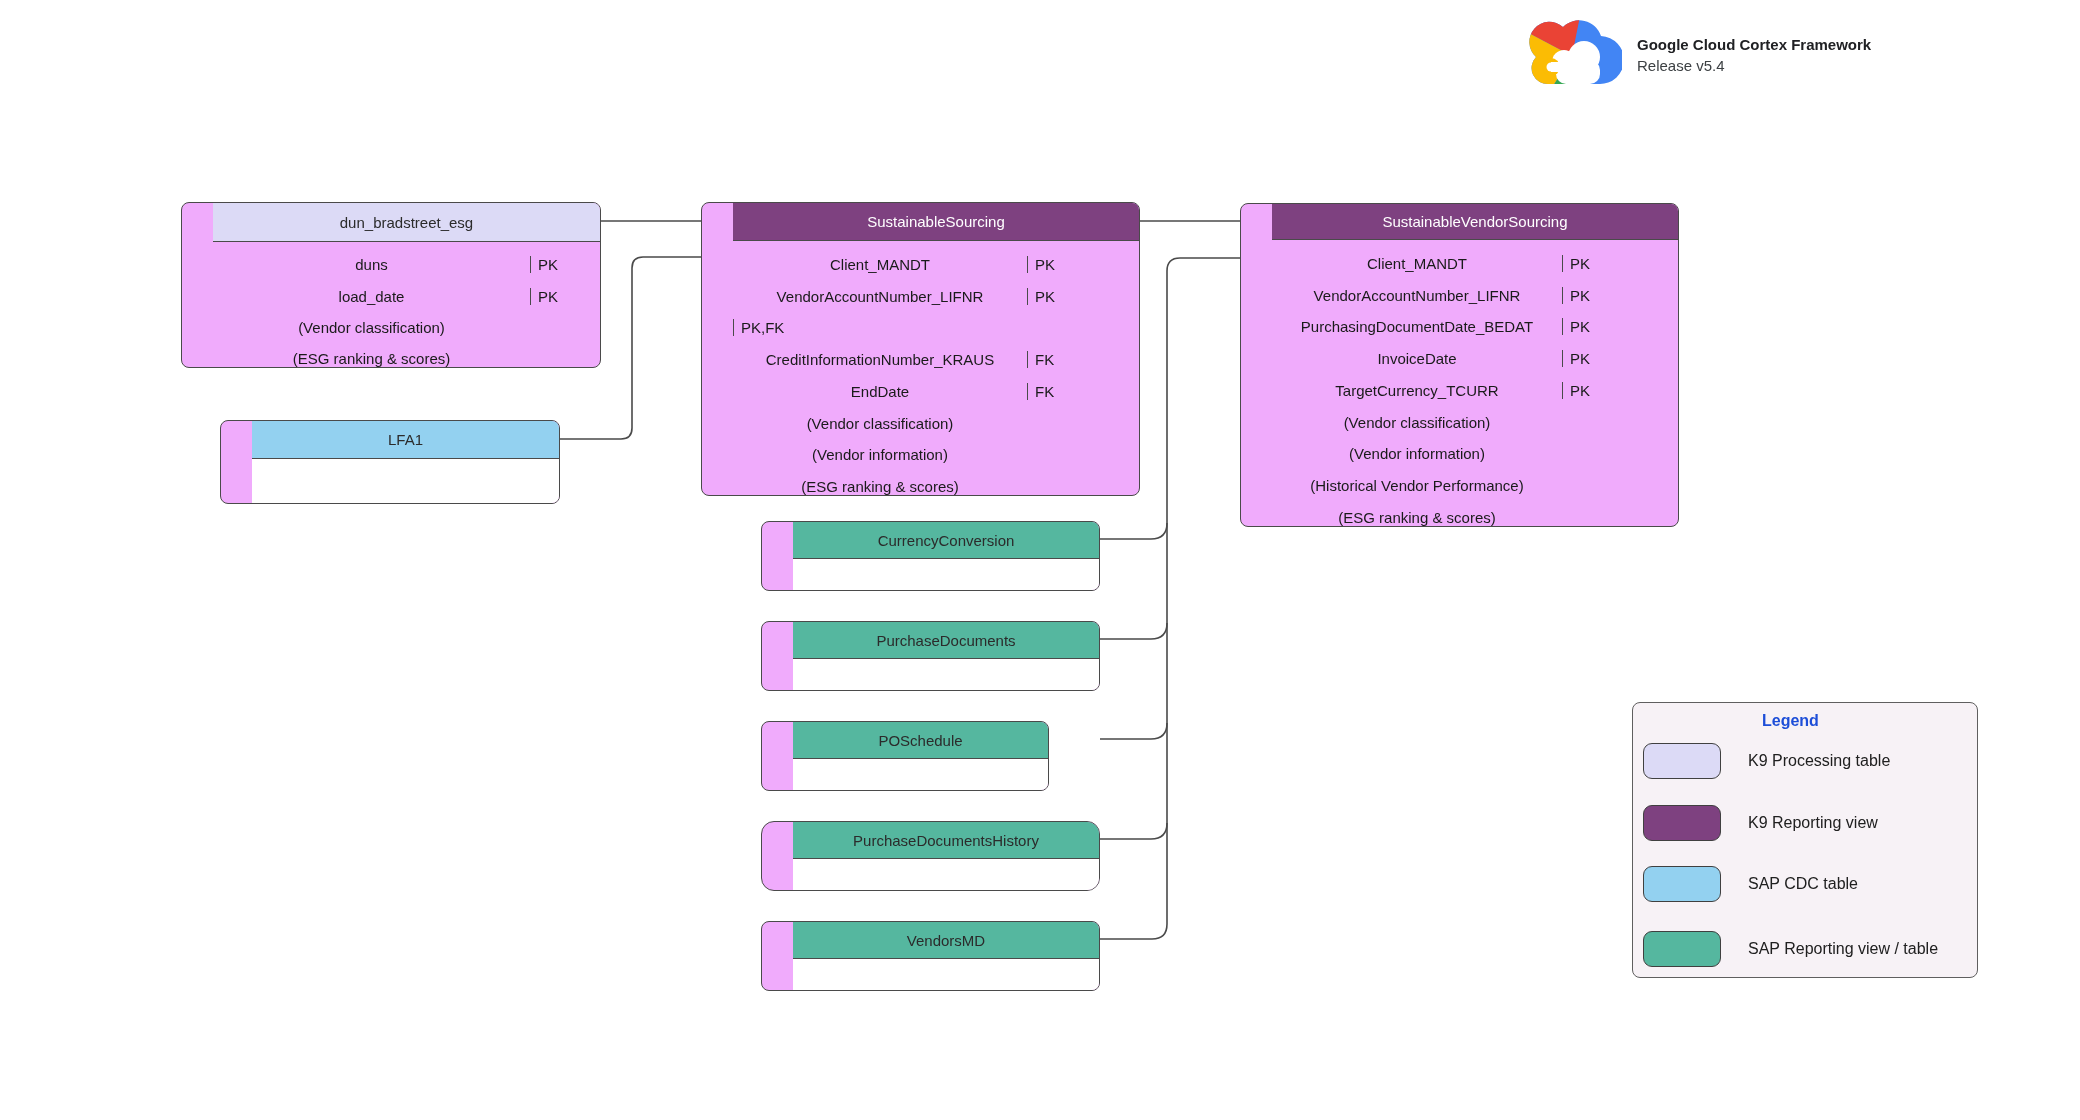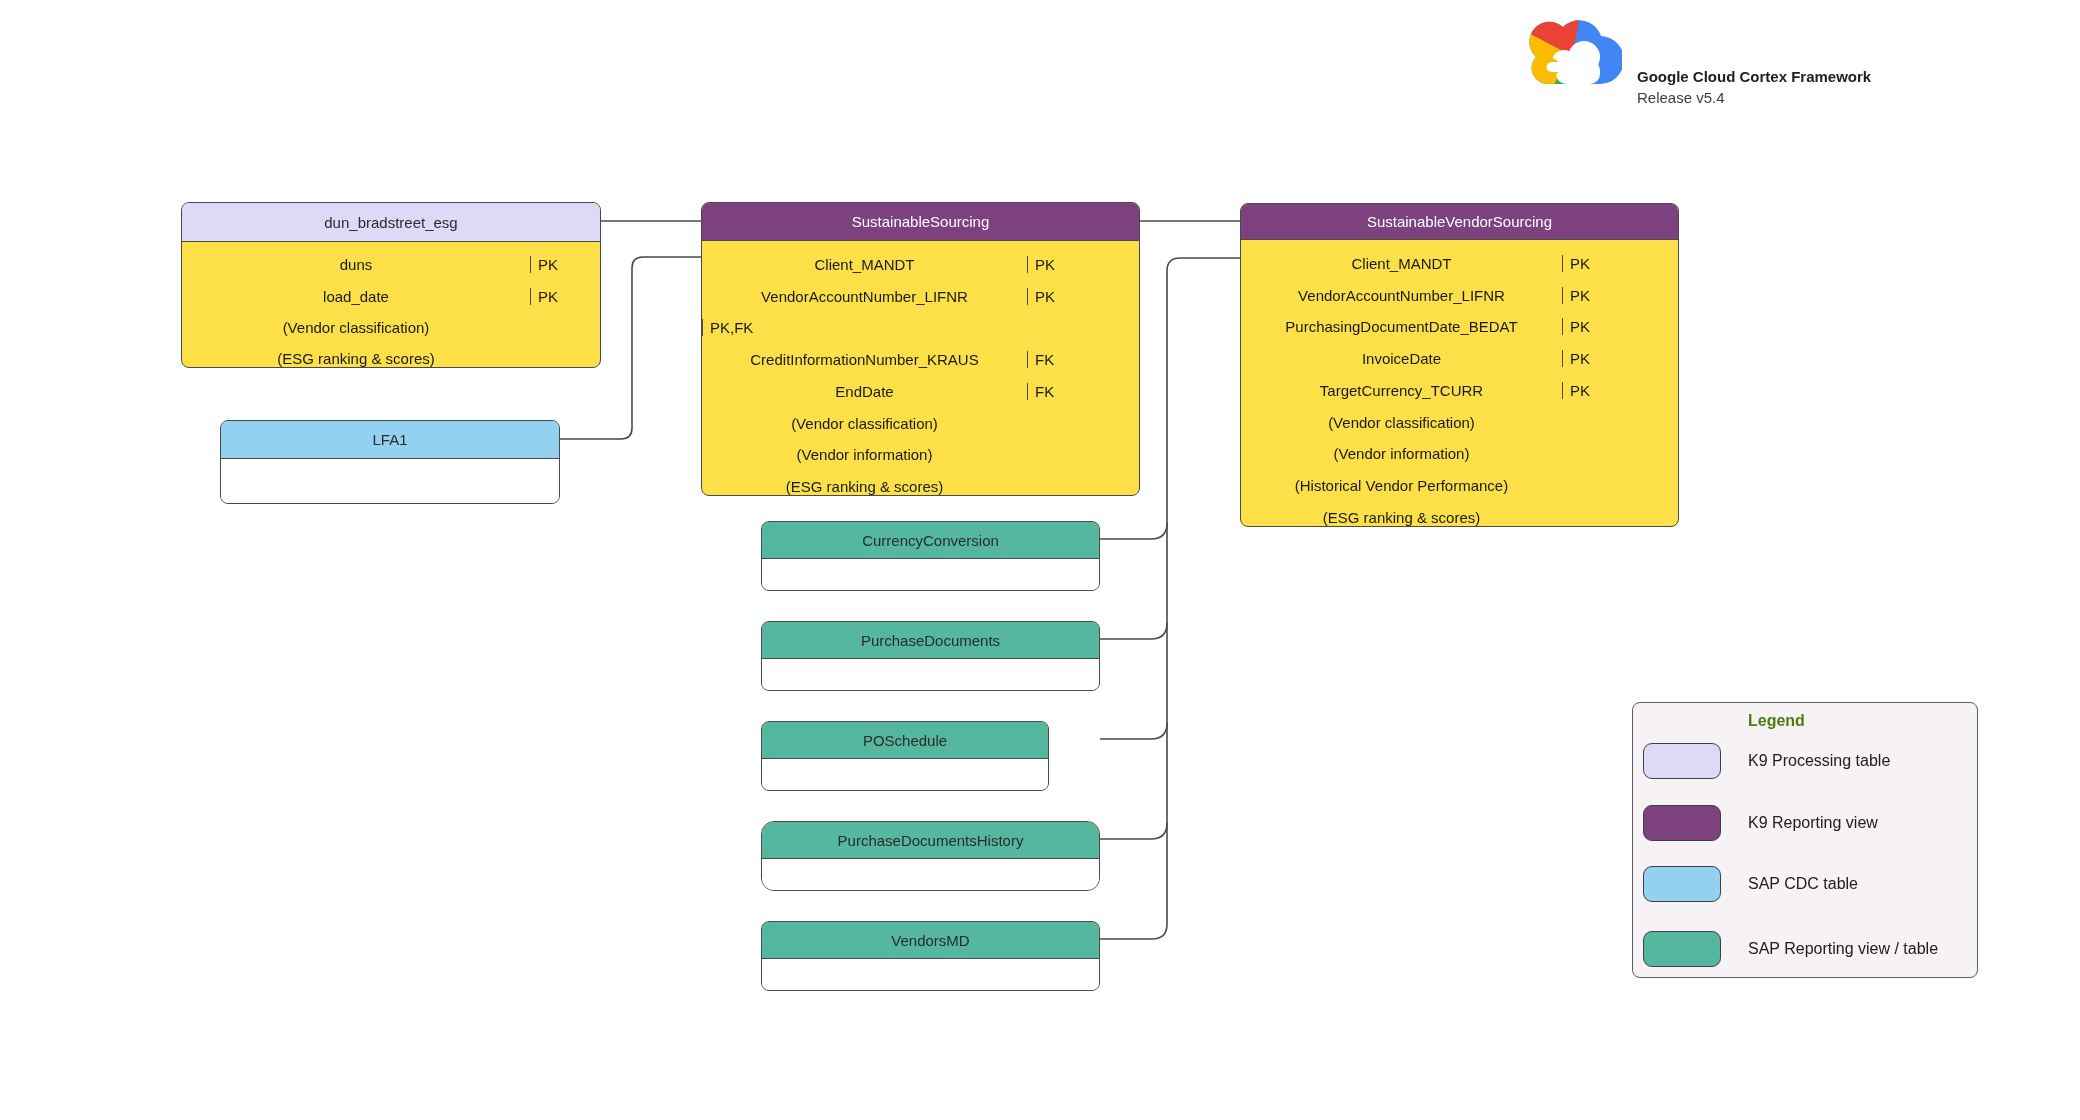--- a/index.html
+++ b/index.html
@@ -5,42 +5,42 @@
   html,body{margin:0;padding:0;background:#ffffff;}
   #canvas{position:relative;width:2080px;height:1120px;background:#ffffff;overflow:hidden;
           font-family:"Liberation Sans", sans-serif;color:#1a1a1a;}
 
   
   #wires{position:absolute;left:0;top:0;width:2080px;height:1120px;pointer-events:none;}
   .conn{fill:none;stroke:#4a4a4a;stroke-width:1.6px;}
 
   
   .entity{position:absolute;box-sizing:border-box;border:1px solid #4a4a4a;border-radius:8px;
-          background:#fde047;display:flex;flex-direction:column;overflow:hidden;}
+          background:#f0abfc;display:flex;flex-direction:column;overflow:hidden;padding-left:31px;}
   .hdr{display:flex;align-items:center;justify-content:center;font-size:15px;
        border-bottom:1px solid #4a4a4a;flex:0 0 auto;box-sizing:border-box;}
   .hdr-light{color:#ffffff;}
   .hdr-dark{color:#2b2b2b;}
   .rows{flex:1;display:flex;flex-direction:column;}
   .row{flex:1;display:flex;align-items:flex-end;}
   .fld{flex:1;display:flex;align-items:center;justify-content:center;font-size:15px;}
   .key{display:flex;align-items:center;font-size:15px;border-left:1px solid #4a4a4a;
        padding-left:7px;box-sizing:border-box;}
   .body-empty{flex:1;background:#ffffff;}
 
   
-  .brand{position:absolute;left:1637px;top:34px;line-height:21px;margin-top:32px;}
+  .brand{position:absolute;left:1637px;top:34px;line-height:21px;}
   .brand-title{font-size:15px;font-weight:bold;color:#202124;}
   .brand-sub{font-size:15px;color:#3c4043;}
   #logo{position:absolute;left:1522px;top:10px;}
 
   
   .legend{position:absolute;left:1632px;top:702px;width:346px;height:276px;box-sizing:border-box;
           background:#f7f2f6;border:1px solid #5f5f5f;border-radius:8px;}
-  .legend-title{position:absolute;left:115px;top:9px;font-size:16px;font-weight:bold;color:#4d7c0f;}
+  .legend-title{position:absolute;left:129px;top:9px;font-size:16px;font-weight:bold;color:#1d4ed8;}
   .legend-item{position:absolute;left:0;width:100%;height:36px;}
   .swatch{position:absolute;left:10px;top:0;width:78px;height:36px;box-sizing:border-box;
           border:1.5px solid #404040;border-radius:9px;}
   .legend-label{position:absolute;left:115px;top:0;height:36px;display:flex;align-items:center;
                 font-size:16px;color:#202020;}
 </style>
 </head>
 <body>
 
 <div id="canvas">

